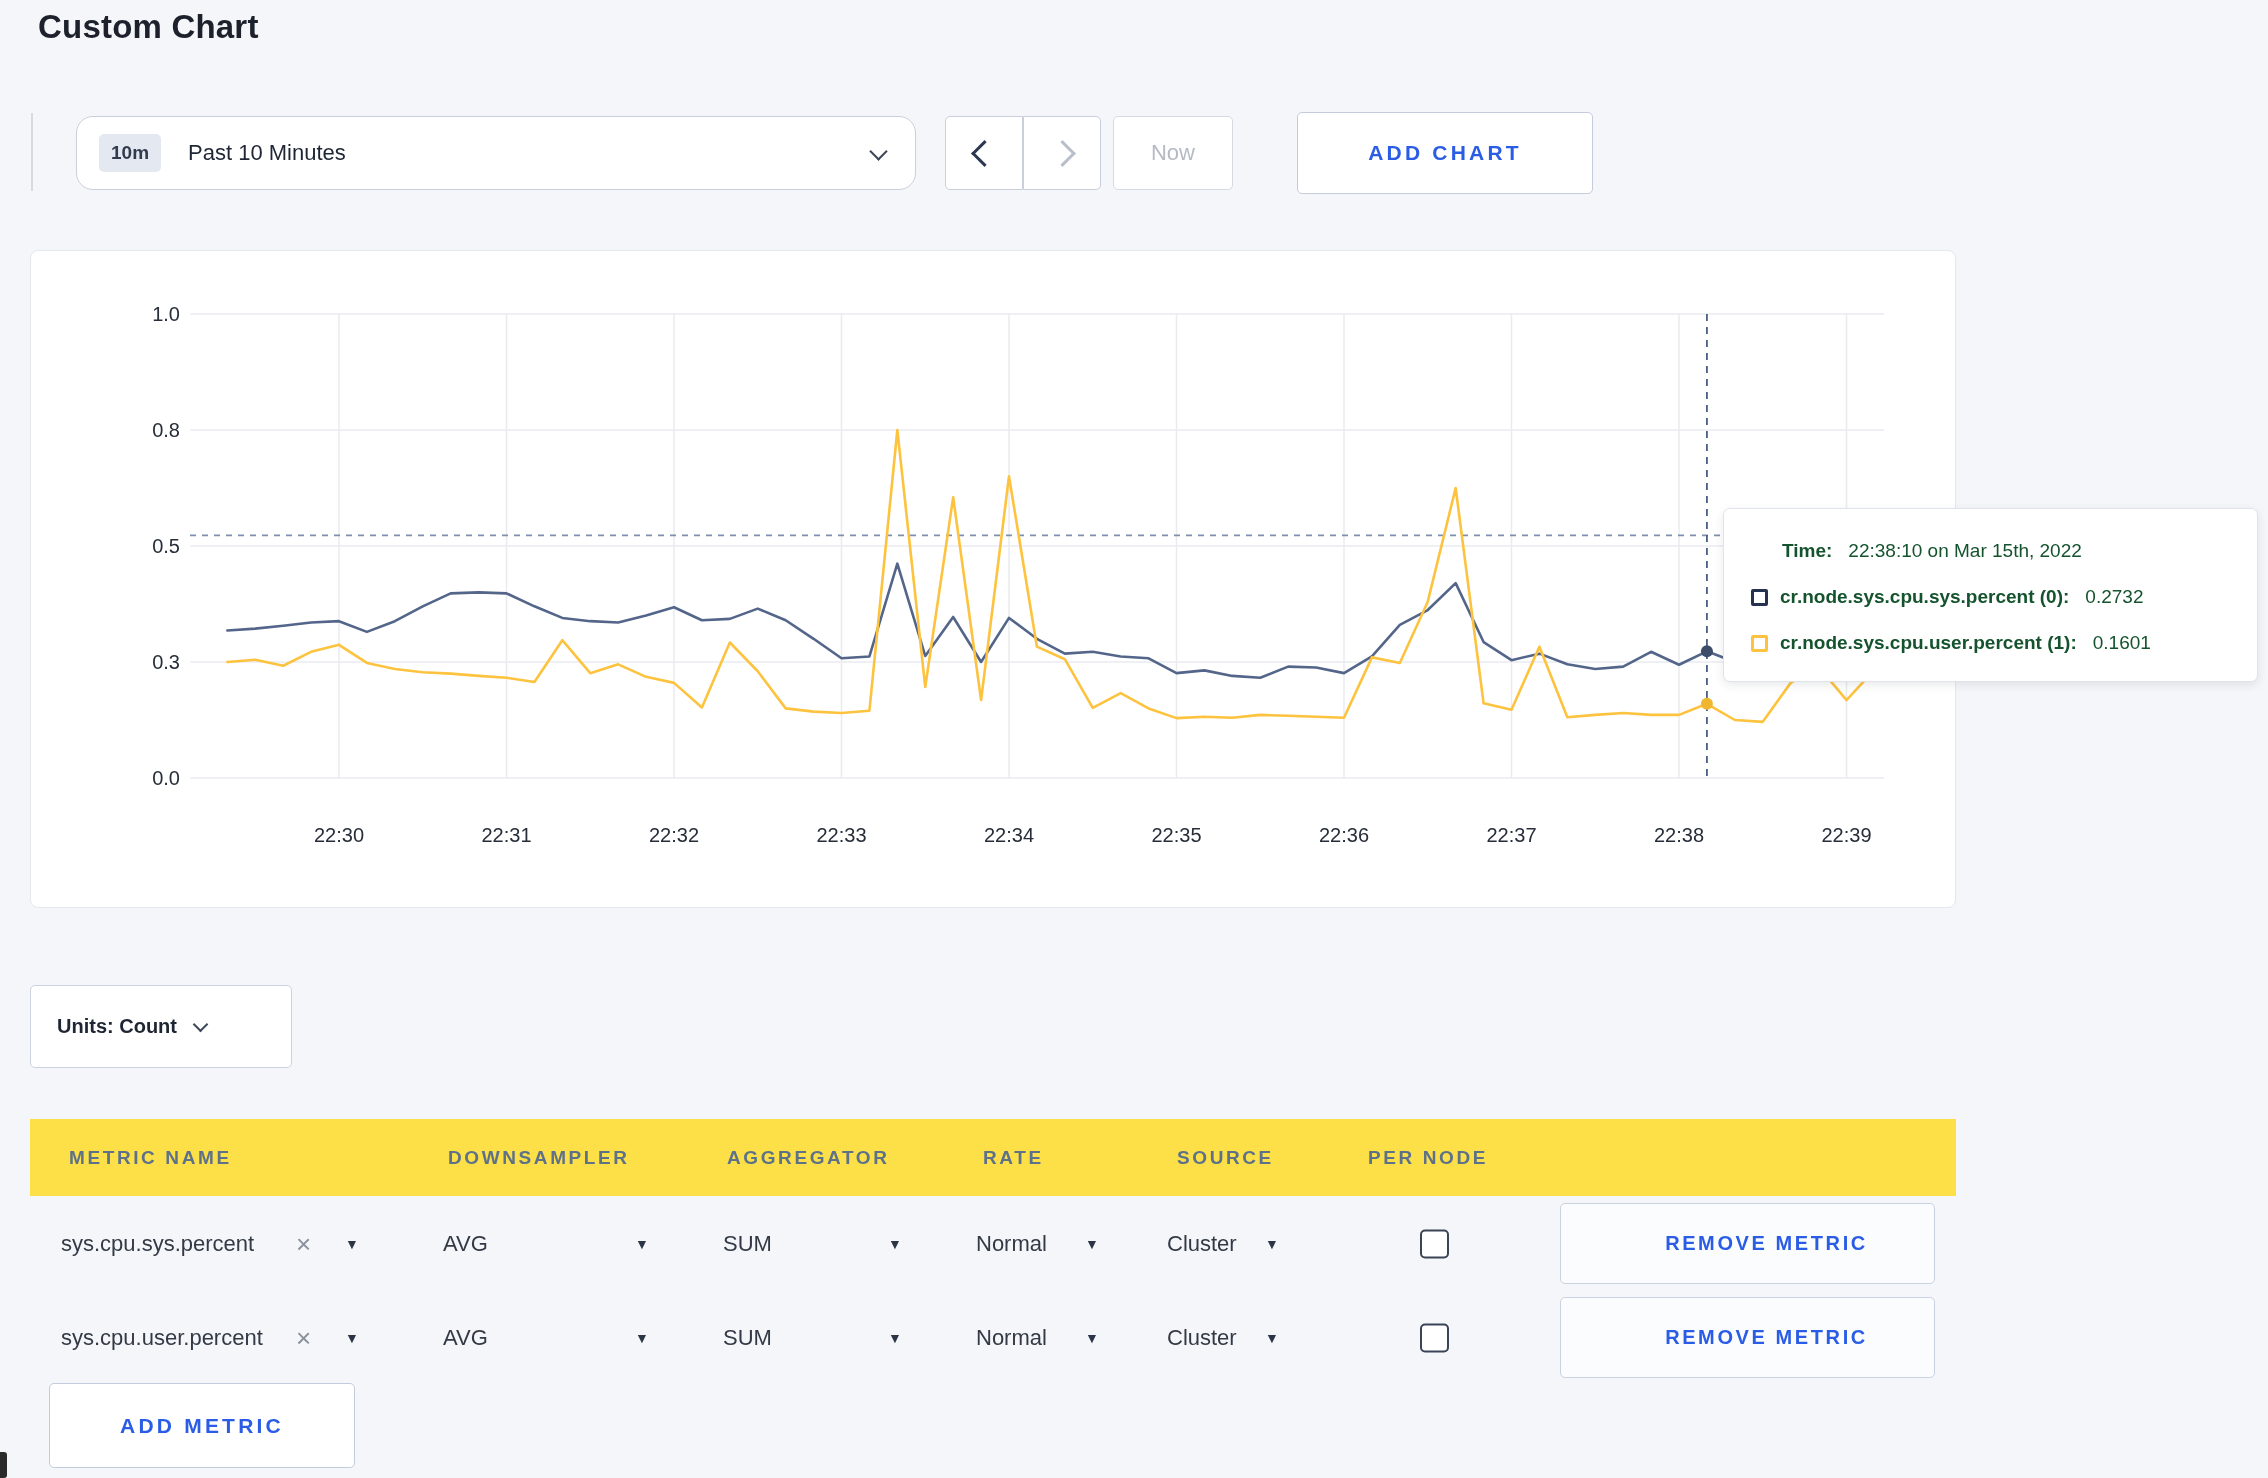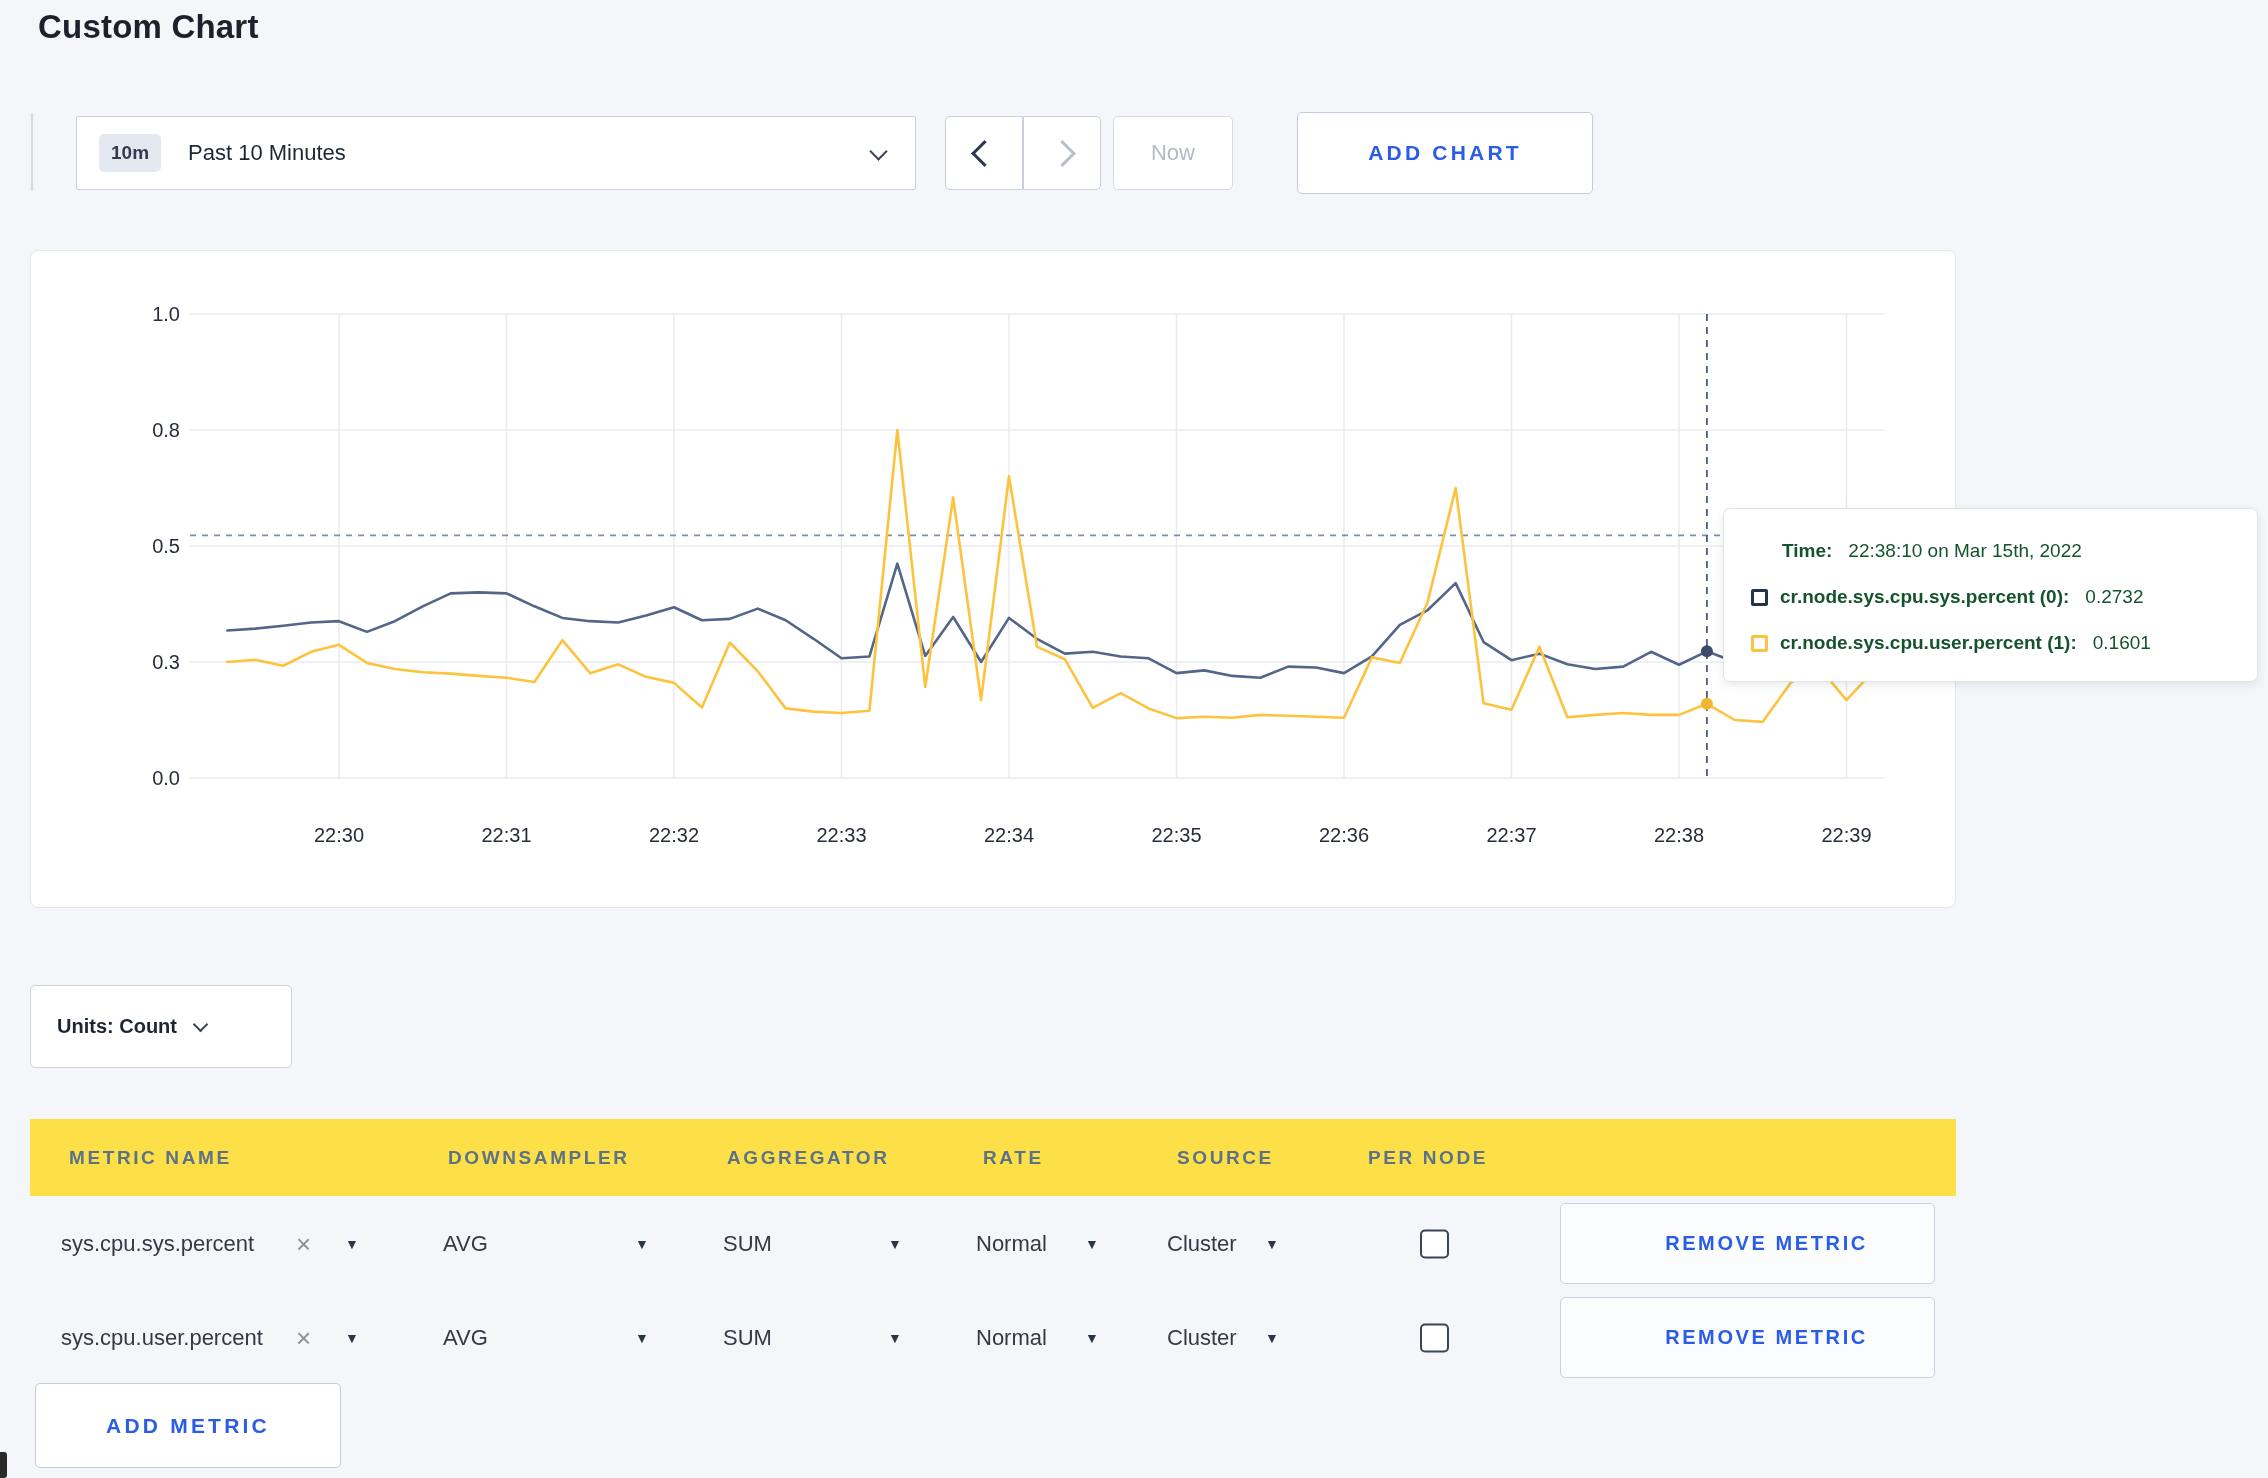--- a/index.html
+++ b/index.html
@@ -4,21 +4,21 @@
 <style>
   html,body{margin:0;padding:0;}
   .stage{position:relative;width:2268px;height:1478px;background:#f4f6f9;overflow:hidden;
          font-family:"Liberation Sans",sans-serif;color:#1e2634;}
   .abs{position:absolute;}
 
   
   .page-title{left:38px;top:8px;font-size:33px;font-weight:600;color:#1c212b;letter-spacing:.2px;}
   .tb-divider{left:31px;top:113px;width:2px;height:78px;background:#d6dae1;}
   .time-picker{left:76px;top:116px;width:840px;height:74px;background:#fff;border:1.5px solid #c9cfdb;
-               border-radius:2px;display:flex;align-items:center;cursor:pointer;box-sizing:border-box;}
+               border-radius:17px;display:flex;align-items:center;cursor:pointer;box-sizing:border-box;}
   .time-badge{margin-left:22px;background:#e3e8f1;border-radius:5px;padding:8px 12px;
               font-size:19px;font-weight:700;color:#333b4e;}
   .time-label{margin-left:27px;font-size:22px;color:#1e2634;}
   .chev{display:inline-block;width:11px;height:11px;border-right:2.5px solid #3c4759;
         border-bottom:2.5px solid #3c4759;transform:rotate(45deg);}
   .tp-chev{position:absolute;right:30px;top:28px;}
   .pager{left:945px;top:116px;width:156px;height:74px;display:flex;}
   .pager-btn{flex:1;background:#fff;border:1.5px solid #c9cfdb;display:flex;align-items:center;
              justify-content:center;box-sizing:border-box;cursor:pointer;}
   .pager-btn.prev{border-radius:5px 0 0 5px;border-right-width:.75px;}
@@ -62,21 +62,21 @@
   .th{position:absolute;top:0;height:77px;display:flex;align-items:center;font-size:19px;
       letter-spacing:2.6px;color:#5d7189;font-weight:600;white-space:nowrap;}
   .metric-row{left:0;top:0;width:2228px;height:94px;}
   .cell-text{position:absolute;font-size:22px;color:#333a46;white-space:nowrap;transform:translateY(-50%);}
   .x-icon{color:#8a919c;font-size:26px;cursor:pointer;}
   .tri{color:#2c3545;font-size:14px;cursor:pointer;}
   .checkbox{position:absolute;width:29px;height:29px;background:#fff;border:2px solid #3a4456;
             border-radius:5px;box-sizing:border-box;transform:translateY(-50%);cursor:pointer;}
   .remove-metric{position:absolute;left:1560px;width:375px;height:81px;font-size:20px;
                  letter-spacing:2.6px;background:#fbfcfe;border-color:#c9d2e2;padding-left:38px;}
-  .add-metric{left:35px;top:1383px;width:306px;height:85px;font-size:21px;}
+  .add-metric{left:49px;top:1383px;width:306px;height:85px;font-size:21px;}
   .corner-mark{left:0;top:1452px;width:7px;height:26px;background:#2a2a2a;border-radius:0 3px 3px 0;}
 </style>
 </head>
 <body>
 
 <div class="stage">
 
   <div class="abs page-title">Custom Chart</div>
   <div class="abs tb-divider"></div>
 

